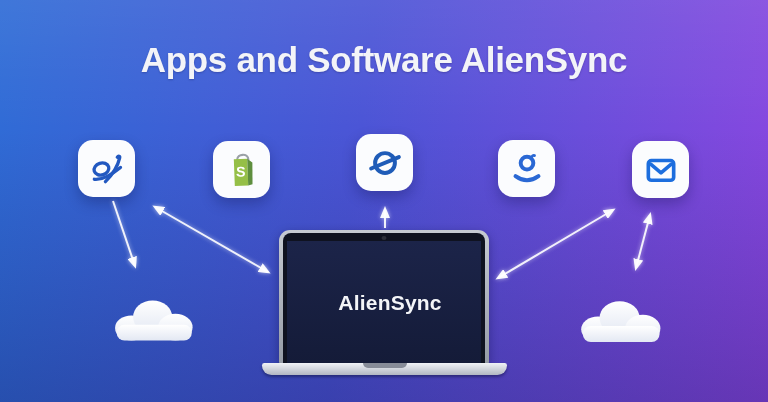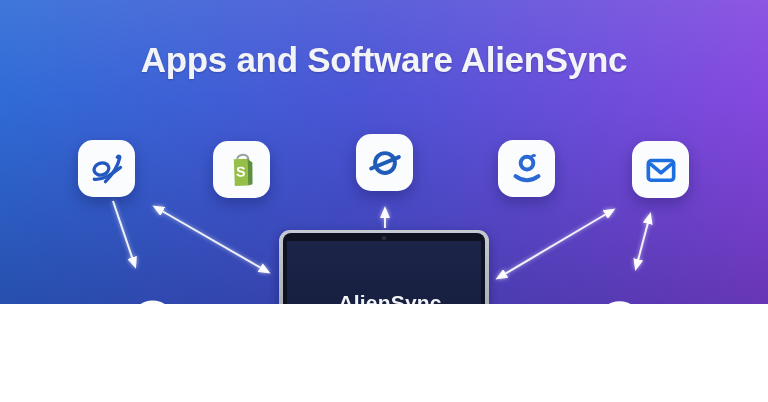--- a/index.html
+++ b/index.html
@@ -1,17 +1,17 @@
 <!DOCTYPE html>
 <html><head>
 <meta charset="utf-8">
 <style>
   html,body{margin:0;padding:0;}
   .canvas{
-    position:relative; width:768px; height:304px; overflow:hidden;
+    position:relative; width:768px; height:402px; overflow:hidden;
     font-family:"Liberation Sans", sans-serif;
     background:
       linear-gradient(180deg, rgba(255,255,255,0.08) 0%, rgba(255,255,255,0) 32%, rgba(5,5,60,0.26) 100%),
       linear-gradient(97deg, #2f6cd6 0%, #4b55d6 46%, #8947e0 100%);
   }
   .title{
     position:absolute; left:0; right:0; top:40px; text-align:center;
     font-size:35px; font-weight:800; letter-spacing:-0.3px; color:#f3f4f8;
     text-shadow:0 1px 2px rgba(10,10,60,0.25);
   }

